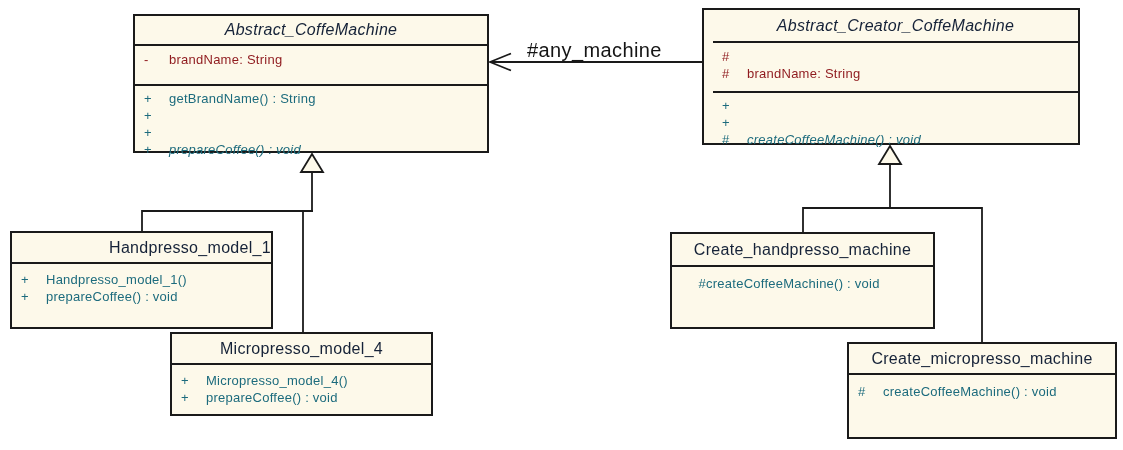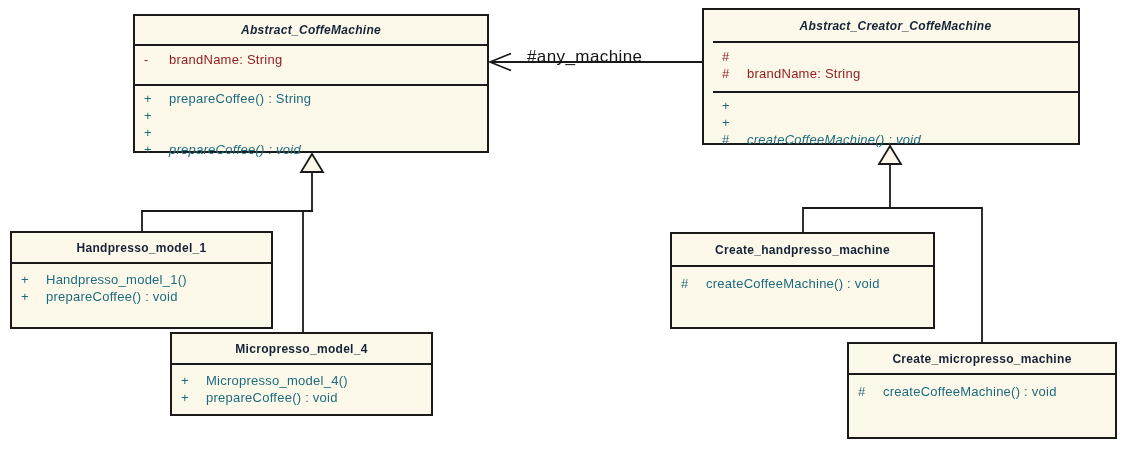--- a/index.html
+++ b/index.html
@@ -22,22 +22,22 @@
     background: #FDF9EA;
     border: 2px solid #1a1a1a;
     display: flex;
     flex-direction: column;
   }
   .c-title {
     flex: none;
     display: flex;
     align-items: center;
     justify-content: center;
-    font-weight: bold;
-    font-size: 12px;
+    font-weight: normal;
+    font-size: 16px;
     letter-spacing: 0.3px;
     color: #152238;
     border-bottom: 2px solid #1a1a1a;
   }
   .c-title .name.abstract { font-style: italic; }
   .c-attrs {
     flex: none;
     border-bottom: 2px solid #1a1a1a;
     padding-top: 5px;
   }
@@ -50,24 +50,23 @@
     white-space: nowrap;
   }
   .member .vis { flex: none; width: 25px; padding-left: 9px; }
   .member.attr { color: #8F1A1E; }
   .member.meth { color: #1C6B7D; }
   .member .txt.it { font-style: italic; }
   .assoc-label {
     position: absolute;
     left: 527px;
     top: 39px;
-    font-size: 17px;
+    font-size: 20px;
     letter-spacing: 0.4px;
     color: #151515;
-    margin-top: 8px;
   }
 </style>
 </head>
 <body>
 
 <div class="canvas">
 
   <svg class="connectors" viewBox="0 0 1123 450" xmlns="http://www.w3.org/2000/svg">
 
     <line x1="702" y1="62" x2="492" y2="62" stroke="#1a1a1a" stroke-width="1.8"></line>
@@ -94,21 +93,21 @@
     </div>
     <div class="c-attrs" style="height:33px;">
       <div class="member attr">
         <span class="vis">-</span>
         <span class="txt">brandName: String</span>
       </div>
     </div>
     <div class="c-methods">
       <div class="member meth">
         <span class="vis">+</span>
-        <span class="txt">prepareCoffee() : String</span>
+        <span class="txt">getBrandName() : String</span>
       </div>
       <div class="member meth">
         <span class="vis">+</span>
       </div>
       <div class="member meth">
         <span class="vis">+</span>
       </div>
       <div class="member meth">
         <span class="vis">+</span>
         <span class="txt it">prepareCoffee() : void</span>
@@ -137,21 +136,21 @@
         <span class="vis">+</span>
       </div>
       <div class="member meth">
         <span class="vis">#</span>
         <span class="txt it">createCoffeeMachine() : void</span>
       </div>
     </div>
   </div>
 
   <div class="uml-class" style="left:10px; top:231px; width:263px; height:98px;">
-    <div class="c-title" style="height:29px;">
+    <div class="c-title" style="height:29px;justify-content:flex-end;">
       <span class="name">Handpresso_model_1</span>
     </div>
     <div class="c-methods" style="padding-top:7px;">
       <div class="member meth">
         <span class="vis">+</span>
         <span class="txt">Handpresso_model_1()</span>
       </div>
       <div class="member meth">
         <span class="vis">+</span>
         <span class="txt">prepareCoffee() : void</span>
@@ -168,21 +167,21 @@
         <span class="vis">+</span>
         <span class="txt">Micropresso_model_4()</span>
       </div>
       <div class="member meth">
         <span class="vis">+</span>
         <span class="txt">prepareCoffee() : void</span>
       </div>
     </div>
   </div>
 
-  <div class="uml-class" style="left:670px; top:232px; width:265px; height:97px;">
+  <div class="uml-class" style="left:670px; top:232px; width:265px; height:97px;text-align:right;">
     <div class="c-title" style="height:31px;">
       <span class="name">Create_handpresso_machine</span>
     </div>
     <div class="c-methods" style="padding-top:8px;">
       <div class="member meth">
         <span class="vis">#</span>
         <span class="txt">createCoffeeMachine() : void</span>
       </div>
     </div>
   </div>

